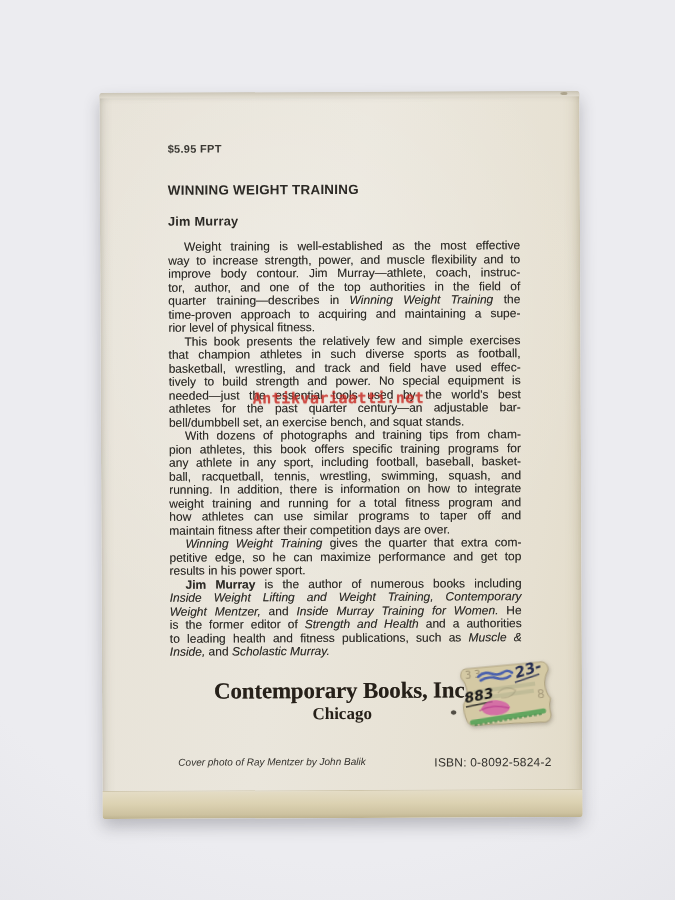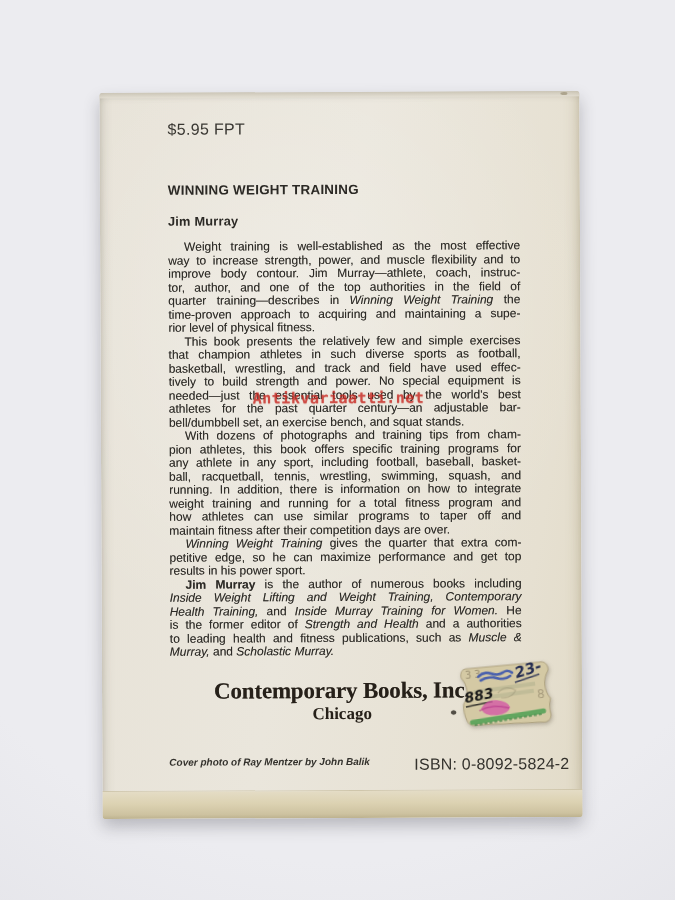--- a/index.html
+++ b/index.html
@@ -34,22 +34,22 @@
   }
   .corner-nick{
     position:absolute;right:12px;top:1px;width:7px;height:3px;border-radius:50%;
     background:#8a7f62;opacity:.55;
   }
   .ink-dot{
     position:absolute;left:349px;top:619px;width:5px;height:4px;border-radius:50%;
     background:#2d2a22;opacity:.8;box-shadow:0 0 1px #2d2a22;
   }
   .price{
-    position:absolute;left:68px;top:28px;
-    font-size:16px;font-weight:400;color:#3a3833;letter-spacing:.3px;
+    position:absolute;left:68px;top:50px;
+    font-size:11px;font-weight:700;color:#3a3833;letter-spacing:.3px;
   }
   .title{
     position:absolute;left:68px;top:90px;margin:0;
     font-size:13.4px;font-weight:700;color:#2b2925;letter-spacing:.25px;
   }
   .author{
     position:absolute;left:68px;top:121px;margin:0;
     font-size:12.8px;font-weight:700;color:#2b2925;letter-spacing:.2px;
   }
   .body-text{
@@ -74,26 +74,26 @@
     font-family:"Liberation Serif", serif;font-weight:700;
     font-size:23px;color:#262019;letter-spacing:-.2px;
     text-shadow:0 0 .5px rgba(38,32,25,.5);
   }
   .city{
     position:absolute;left:0;width:480px;top:612px;text-align:center;
     font-family:"Liberation Serif", serif;font-weight:700;
     font-size:17px;color:#262019;
   }
   .credit{
-    position:absolute;left:67px;top:664px;
-    font-size:10px;font-style:italic;color:#34322d;font-weight:bold;
+    position:absolute;left:76px;top:664px;
+    font-size:10px;font-style:italic;color:#34322d;
   }
   .isbn{
-    position:absolute;left:312px;top:664px;
-    font-size:16px;color:#34322d;letter-spacing:.2px;
+    position:absolute;left:332px;top:664px;
+    font-size:12px;color:#34322d;letter-spacing:.2px;
   }
   .sticker{
     position:absolute;left:354px;top:571px;width:100px;height:66px;
     transform:rotate(-5deg);
     filter:drop-shadow(1px 2px 2px rgba(60,50,30,.3));
   }
   .sticker text{font-family:"DejaVu Sans", sans-serif;}
 </style>
 </head>
 <body>
@@ -136,24 +136,24 @@
           <div class="line last"><span>maintain fitness after their competition days are over.</span></div>
         </div>
         <div class="para">
           <div class="line first"><span class="i">Winning Weight Training</span><span> gives the quarter that extra com-</span></div>
           <div class="line"><span>petitive edge, so he can maximize performance and get top</span></div>
           <div class="line last"><span>results in his power sport.</span></div>
         </div>
         <div class="para">
           <div class="line first"><span class="b">Jim Murray</span><span> is the author of numerous books including</span></div>
           <div class="line"><span class="i">Inside Weight Lifting and Weight Training, Contemporary</span></div>
-          <div class="line"><span class="i">Health Training,</span><span> and </span><span class="i">Inside Murray Training for Women.</span><span> He</span></div>
+          <div class="line"><span class="i">Weight Mentzer,</span><span> and </span><span class="i">Inside Murray Training for Women.</span><span> He</span></div>
           <div class="line"><span>is the former editor of </span><span class="i">Strength and Health</span><span> and a authorities</span></div>
           <div class="line"><span>to leading health and fitness publications, such as </span><span class="i">Muscle &amp;</span></div>
-          <div class="line last"><span class="i">Murray,</span><span> and </span><span class="i">Scholastic Murray.</span></div>
+          <div class="line last"><span class="i">Inside,</span><span> and </span><span class="i">Scholastic Murray.</span></div>
         </div>
       </div>
 
     <div class="watermark">Antikvariaatti.net</div>
 
     <div class="publisher">Contemporary Books, Inc.</div>
     <div class="city">Chicago</div>
 
     <svg class="sticker" viewBox="0 0 100 66" xmlns="http://www.w3.org/2000/svg">
       <path d="M13,3 C8,3 6,7 7,12 C13,20 13,30 7,38 C6,44 7,50 9,55 C10,59 14,61 18,60 L84,63 C89,64 93,61 93,56 C92,50 92,46 94,40 C88,32 88,20 94,12 C95,6 91,2 86,3 Z" fill="#d4c9a4" stroke="#a89c78" stroke-width="0.8"></path>

